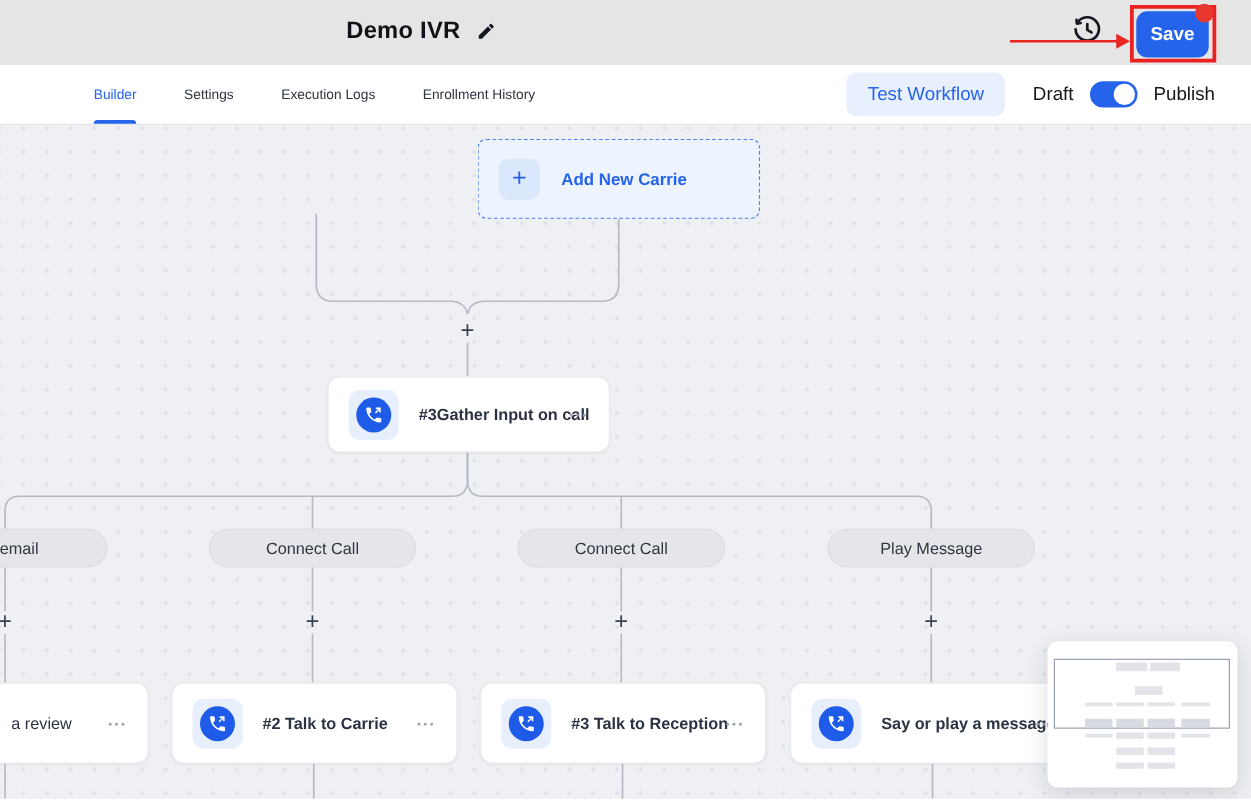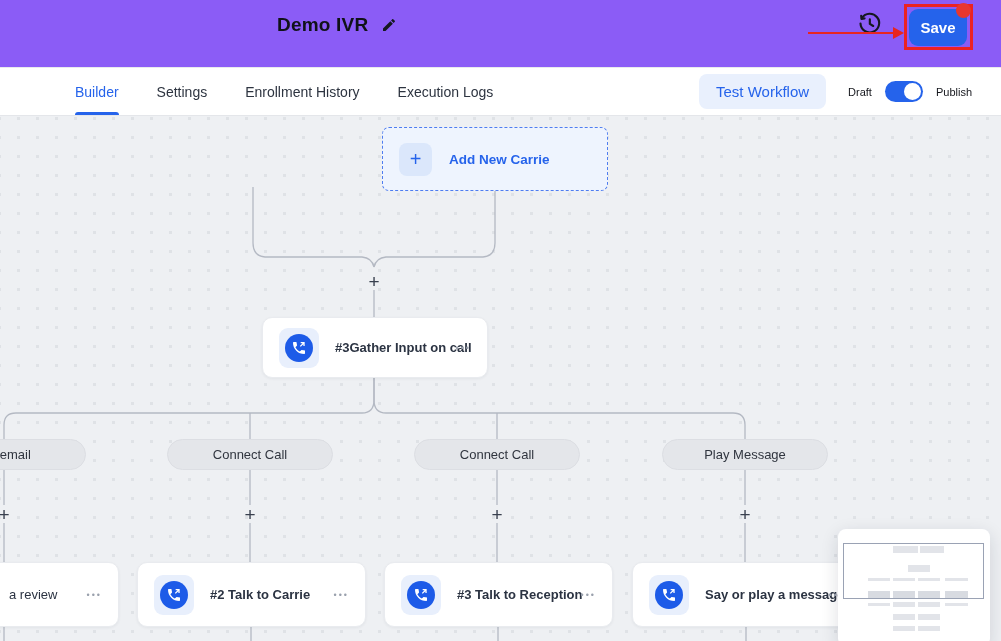--- a/index.html
+++ b/index.html
@@ -1,50 +1,50 @@
 <!DOCTYPE html>
 <html><head>
 <meta charset="utf-8">
 <style>
   * { margin:0; padding:0; box-sizing:border-box; }
   html,body { width:1001px; height:641px; overflow:hidden;
     font-family:"Liberation Sans", sans-serif; background:#fff; }
   .app { position:relative; width:1001px; height:641px; }
 
   
-  .header { position:relative; height:68px; background:#8b5cf6; border-bottom:1px solid #e8eaed; z-index:30; }
+  .header { position:relative; height:52px; background:#e5e5e5; border-bottom:1px solid #e8eaed; z-index:30; }
   .title-wrap { position:absolute; left:277px; top:14px; display:flex; align-items:center; gap:13px; }
   .page-title { font-size:19px; font-weight:700; color:#101218; letter-spacing:.2px; }
   .pencil-btn { width:16px; height:16px; cursor:pointer; }
   .history-btn { position:absolute; left:856px; top:10px; width:27px; height:27px; cursor:pointer; }
   .save-button { position:absolute; left:909px; top:9px; width:58px; height:37px;
     background:#2563eb; color:#fff; border:none; border-radius:9px;
     font-size:15px; font-weight:700; font-family:"Liberation Sans",sans-serif; cursor:pointer; }
   
   .anno-rect { position:absolute; left:904px; top:4px; width:69px; height:46px;
     border:3px solid #ec2222; z-index:40; pointer-events:none; }
   .anno-dot { position:absolute; left:956px; top:3px; width:15px; height:15px;
     border-radius:50%; background:#e8372e; z-index:41; pointer-events:none; }
   .anno-line { position:absolute; left:808px; top:32px; width:86px; height:2px;
     background:#e8251f; z-index:40; pointer-events:none; }
   .anno-head { position:absolute; left:893px; top:27px; width:0; height:0; z-index:40;
     border-left:11px solid #e8251f; border-top:6px solid transparent; border-bottom:6px solid transparent; pointer-events:none; }
 
   
   .tabbar { position:relative; height:48px; background:#fff; border-bottom:1px solid #e4e6ea;
     display:flex; align-items:stretch; padding-left:75px; gap:38px; z-index:20; }
-  .tab { display:flex; align-items:center; font-size:14px; color:#2d3440; cursor:pointer; position:relative; }
+  .tab { display:flex; align-items:center; font-size:11px; color:#2d3440; cursor:pointer; position:relative; }
   .tab.active { color:#2563eb; font-weight:500; }
   .tab.active::after { content:""; position:absolute; left:0; right:0; bottom:0; height:3px;
     background:#2563eb; border-radius:3px 3px 0 0; }
   .tabbar-right { position:absolute; right:29px; top:0; height:100%; display:flex; align-items:center; gap:13px;justify-content:space-between; }
   .test-workflow-btn { height:35px; padding:0 17px; background:#e9f0fd; color:#2563eb;
     border:none; border-radius:8px; font-size:15px; font-weight:500;
     font-family:"Liberation Sans",sans-serif; cursor:pointer; margin-right:9px; }
-  .toggle-label { font-size:11px; color:#14161c; }
+  .toggle-label { font-size:15px; color:#14161c; }
   .toggle { width:38px; height:21px; border-radius:11px; background:#2563eb; position:relative; cursor:pointer; }
   .toggle .knob { position:absolute; right:2px; top:2px; width:17px; height:17px; border-radius:50%; background:#fff; }
 
   
   .canvas { position:relative; width:1001px; height:539px; background:#eef0f3; overflow:hidden;
     background-image:radial-gradient(circle, #dfe2e6 1.6px, transparent 1.6px);
     background-size:19px 19px; background-position:9px 12px; }
   .edges { position:absolute; left:0; top:0; z-index:1; }
   .plus-marker { position:absolute; z-index:2; transform:translate(-50%,-50%);
     color:#39404f; font-size:19px; font-weight:400; line-height:1; cursor:pointer; }
@@ -116,22 +116,22 @@
 
     <div class="anno-line"></div>
     <div class="anno-head"></div>
     <div class="anno-rect"></div>
     <div class="anno-dot"></div>
   </header>
 
   <nav class="tabbar">
     <div class="tab active">Builder</div>
     <div class="tab">Settings</div>
+    <div class="tab">Execution Logs</div>
     <div class="tab">Enrollment History</div>
-    <div class="tab">Execution Logs</div>
 
     <div class="tabbar-right">
       <button class="test-workflow-btn">Test Workflow</button>
       <span class="toggle-label">Draft</span>
       <div class="toggle">
         <div class="knob"></div>
       </div>
       <span class="toggle-label">Publish</span>
     </div>
   </nav>

